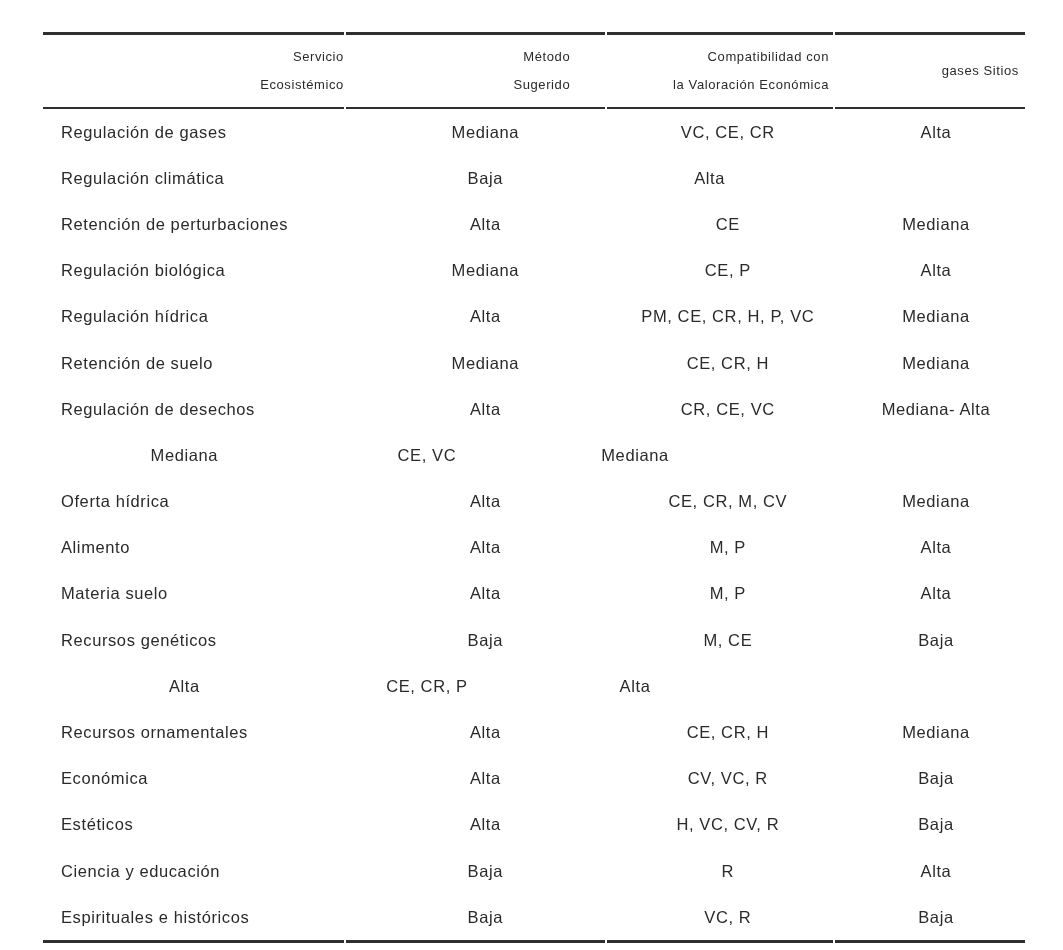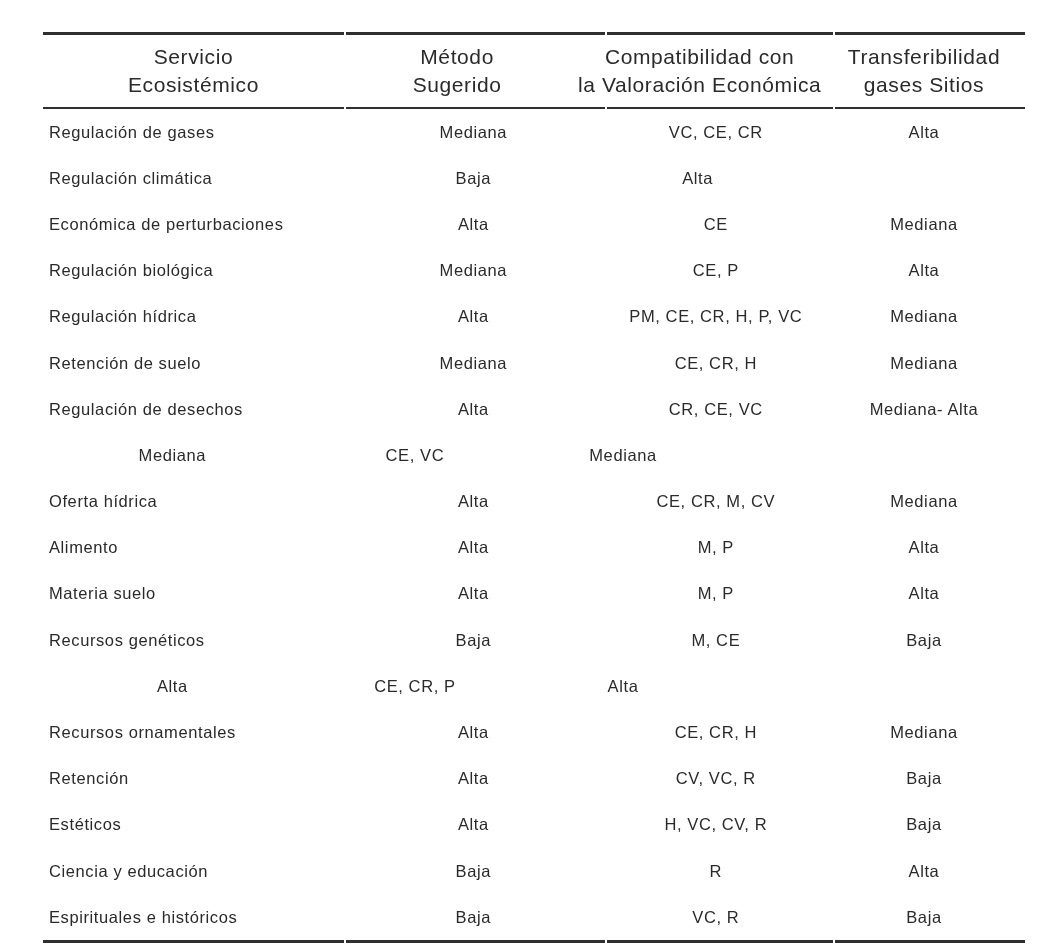--- a/index.html
+++ b/index.html
@@ -26,26 +26,26 @@
   .c2 { width: calc(26.5% - 1.5px); }
   .c3 { width: calc(23.2% - 1.5px); }
   .c4 { width: calc(19.5% - 1.5px); }
 
   .header-row {
     display: flex;
     height: 72px;
     align-items: center;
   }
   .hcell {
-    text-align: center;
-    font-size: 21px;
+    text-align: right;
+    font-size: 13px;
     line-height: 28px;
     letter-spacing: 0.6px;
   }
-  .tbody { width: 100%; }
+  .tbody { width: 100%; margin-left: 12px; }
   .trow {
     display: flex;
     height: 46.2px;
     align-items: center;
   }
   .cell {
     font-size: 16.5px;
     letter-spacing: 0.6px;
     text-align: center;
     white-space: nowrap;
@@ -71,21 +71,20 @@
     </div>
     <div class="hcell c3">
       <div>Método</div>
       <div>Sugerido</div>
     </div>
     <div class="hcell c2">
       <div>Compatibilidad con</div>
       <div>la Valoración Económica</div>
     </div>
     <div class="hcell c4">
-      <div>Transferibilidad</div>
       <div>gases Sitios</div>
     </div>
   </div>
 
   <div class="rule rule-thin">
     <div class="seg c1"></div>
     <div class="seg c2"></div>
     <div class="seg c3"></div>
     <div class="seg c4"></div>
   </div>
@@ -96,21 +95,21 @@
         <div class="cell c2">Mediana</div>
         <div class="cell c3">VC, CE, CR</div>
         <div class="cell c4">Alta</div>
       </div>
       <div class="trow">
         <div class="cell c1">Regulación climática</div>
         <div class="cell c2">Baja</div>
         <div class="cell c4">Alta</div>
       </div>
       <div class="trow">
-        <div class="cell c1">Económica de perturbaciones</div>
+        <div class="cell c1">Retención de perturbaciones</div>
         <div class="cell c2">Alta</div>
         <div class="cell c3">CE</div>
         <div class="cell c4">Mediana</div>
       </div>
       <div class="trow">
         <div class="cell c1">Regulación biológica</div>
         <div class="cell c2">Mediana</div>
         <div class="cell c3">CE, P</div>
         <div class="cell c4">Alta</div>
       </div>
@@ -166,21 +165,21 @@
         <div class="cell c3">CE, CR, P</div>
         <div class="cell c4">Alta</div>
       </div>
       <div class="trow">
         <div class="cell c1">Recursos ornamentales</div>
         <div class="cell c2">Alta</div>
         <div class="cell c3">CE, CR, H</div>
         <div class="cell c4">Mediana</div>
       </div>
       <div class="trow">
-        <div class="cell c1">Retención</div>
+        <div class="cell c1">Económica</div>
         <div class="cell c2">Alta</div>
         <div class="cell c3">CV, VC, R</div>
         <div class="cell c4">Baja</div>
       </div>
       <div class="trow">
         <div class="cell c1">Estéticos</div>
         <div class="cell c2">Alta</div>
         <div class="cell c3">H, VC, CV, R</div>
         <div class="cell c4">Baja</div>
       </div>

